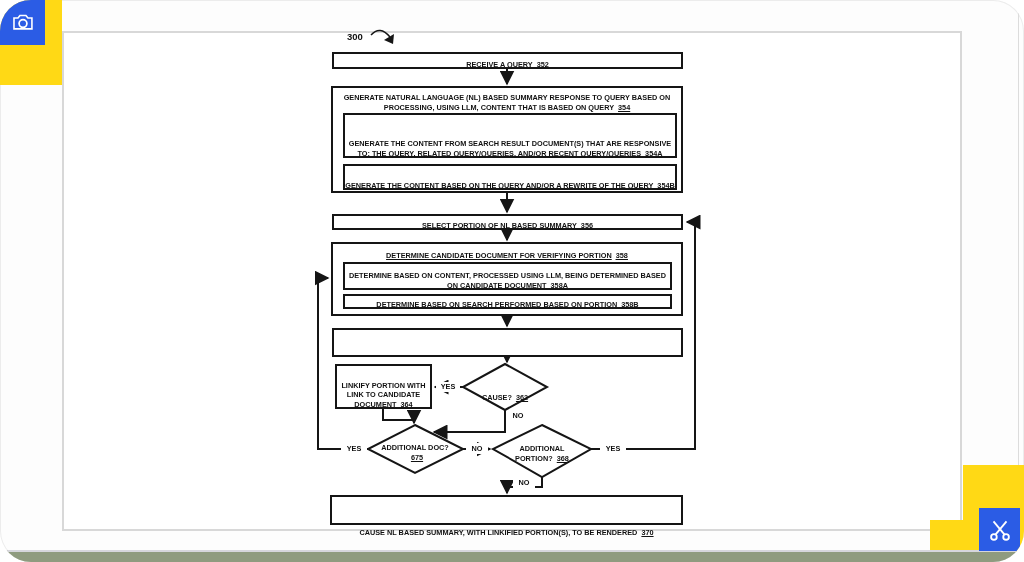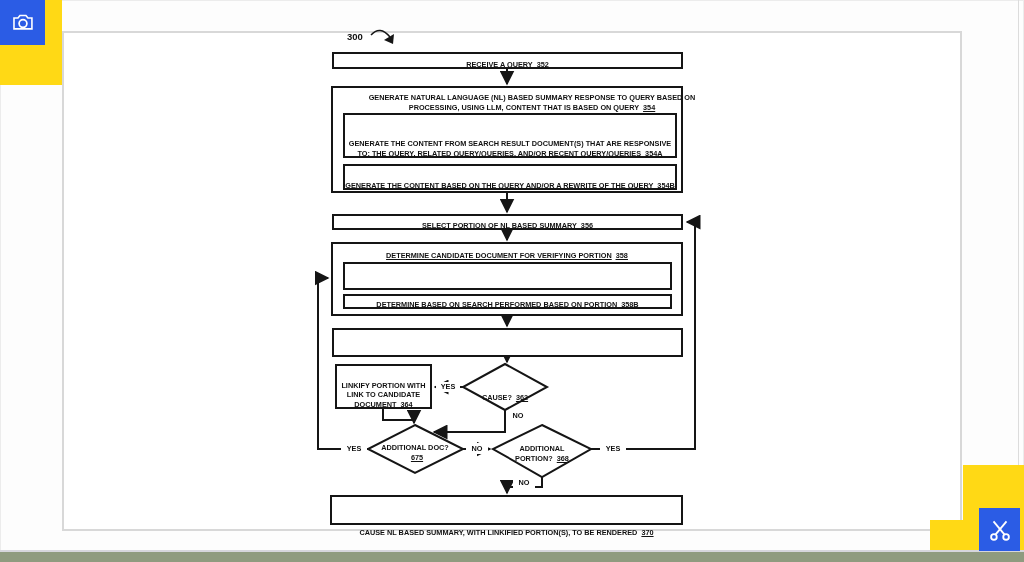--- a/index.html
+++ b/index.html
@@ -1,18 +1,18 @@
 <!DOCTYPE html>
 <html><head>
 <meta charset="utf-8">
 <style>
   html,body{margin:0;padding:0;}
   body{font-family:"Liberation Sans",sans-serif;background:#ffffff;}
   .screen{position:relative;width:1024px;height:562px;background:#fdfdfd;overflow:hidden;
-          box-shadow:inset 0 0 0 1px #ececec;}
+          box-shadow:inset 0 0 0 1px #ececec;border-radius:31px;}
   .page{position:absolute;left:62px;top:31px;width:896px;height:496px;background:#ffffff;
         border:2px solid #d8d8d8;z-index:1;}
   .right-edge-line{position:absolute;left:1018px;top:0;width:1px;height:465px;background:#dcdcdc;z-index:1;}
 
   
   .connectors{position:absolute;left:0;top:0;width:1024px;height:562px;z-index:2;pointer-events:none;}
   .box{position:absolute;background:#ffffff;border:2px solid #151515;z-index:3;box-sizing:border-box;}
   .box-outer{border-width:2.5px;}
   .lbl{position:absolute;z-index:4;display:flex;align-items:flex-end;justify-content:center;
        text-align:center;font-size:7.3px;font-weight:700;line-height:1.28;color:#111;}
@@ -88,34 +88,37 @@
   <div class="box" style="left:343px;top:294px;width:329px;height:15px;"></div>
   <div class="box" style="left:332px;top:328px;width:351px;height:29px;"></div>
   <div class="box" style="left:335px;top:364px;width:97px;height:45px;"></div>
   <div class="box" style="left:330px;top:495px;width:353px;height:30px;"></div>
 
   <div class="fig-ref" style="left:347px;top:31px;">300</div>
 
   <div class="lbl" style="left:332px;top:52px;width:351px;height:17px;">
     <span><span>RECEIVE A QUERY</span><span class="ref">352</span></span>
     </div>
-  <div class="lbl" style="left:334px;top:87px;width:346px;height:25px;padding-left:25px;">
+  <div class="lbl" style="left:334px;top:87px;width:346px;height:25px;">
     <span><span>GENERATE NATURAL LANGUAGE (NL) BASED SUMMARY RESPONSE TO QUERY BASED ON PROCESSING, USING LLM, CONTENT THAT IS BASED ON QUERY</span><span class="ref">354</span></span>
     </div>
   <div class="lbl" style="left:345px;top:113px;width:330px;height:45px;">
     <span><span>GENERATE THE CONTENT FROM SEARCH RESULT DOCUMENT(S) THAT ARE RESPONSIVE TO:  THE QUERY, RELATED QUERY/QUERIES, AND/OR RECENT QUERY/QUERIES</span><span class="ref">354A</span></span>
     </div>
   <div class="lbl" style="left:345px;top:164px;width:330px;height:26px;">
     <span><span>GENERATE THE CONTENT BASED ON THE QUERY AND/OR A REWRITE OF THE QUERY</span><span class="ref">354B</span></span>
     </div>
   <div class="lbl" style="left:332px;top:214px;width:351px;height:16px;">
     <span><span>SELECT PORTION OF NL BASED SUMMARY</span><span class="ref">356</span></span>
     </div>
   <div class="lbl" style="left:334px;top:244px;width:346px;height:16px;text-decoration:underline;">
     <span><span>DETERMINE CANDIDATE DOCUMENT FOR VERIFYING PORTION</span><span class="ref">358</span></span>
+    </div>
+  <div class="lbl" style="left:345px;top:262px;width:325px;height:28px;">
+    <span><span>DETERMINE BASED ON CONTENT, PROCESSED USING LLM, BEING DETERMINED BASED ON CANDIDATE DOCUMENT</span><span class="ref">358A</span></span>
     </div>
   <div class="lbl" style="left:345px;top:294px;width:325px;height:15px;">
     <span><span>DETERMINE BASED ON SEARCH PERFORMED BASED ON PORTION</span><span class="ref">358B</span></span>
     </div>
   <div class="lbl" style="left:337px;top:364px;width:93px;height:45px;">
     <span><span>LINKIFY PORTION WITH LINK TO CANDIDATE DOCUMENT</span><span class="ref">364</span></span>
     </div>
   <div class="lbl" style="left:332px;top:507px;width:349px;height:30px;">
     <span><span>CAUSE NL BASED SUMMARY, WITH LINKIFIED PORTION(S), TO BE RENDERED</span><span class="ref">370</span></span>
     </div>

